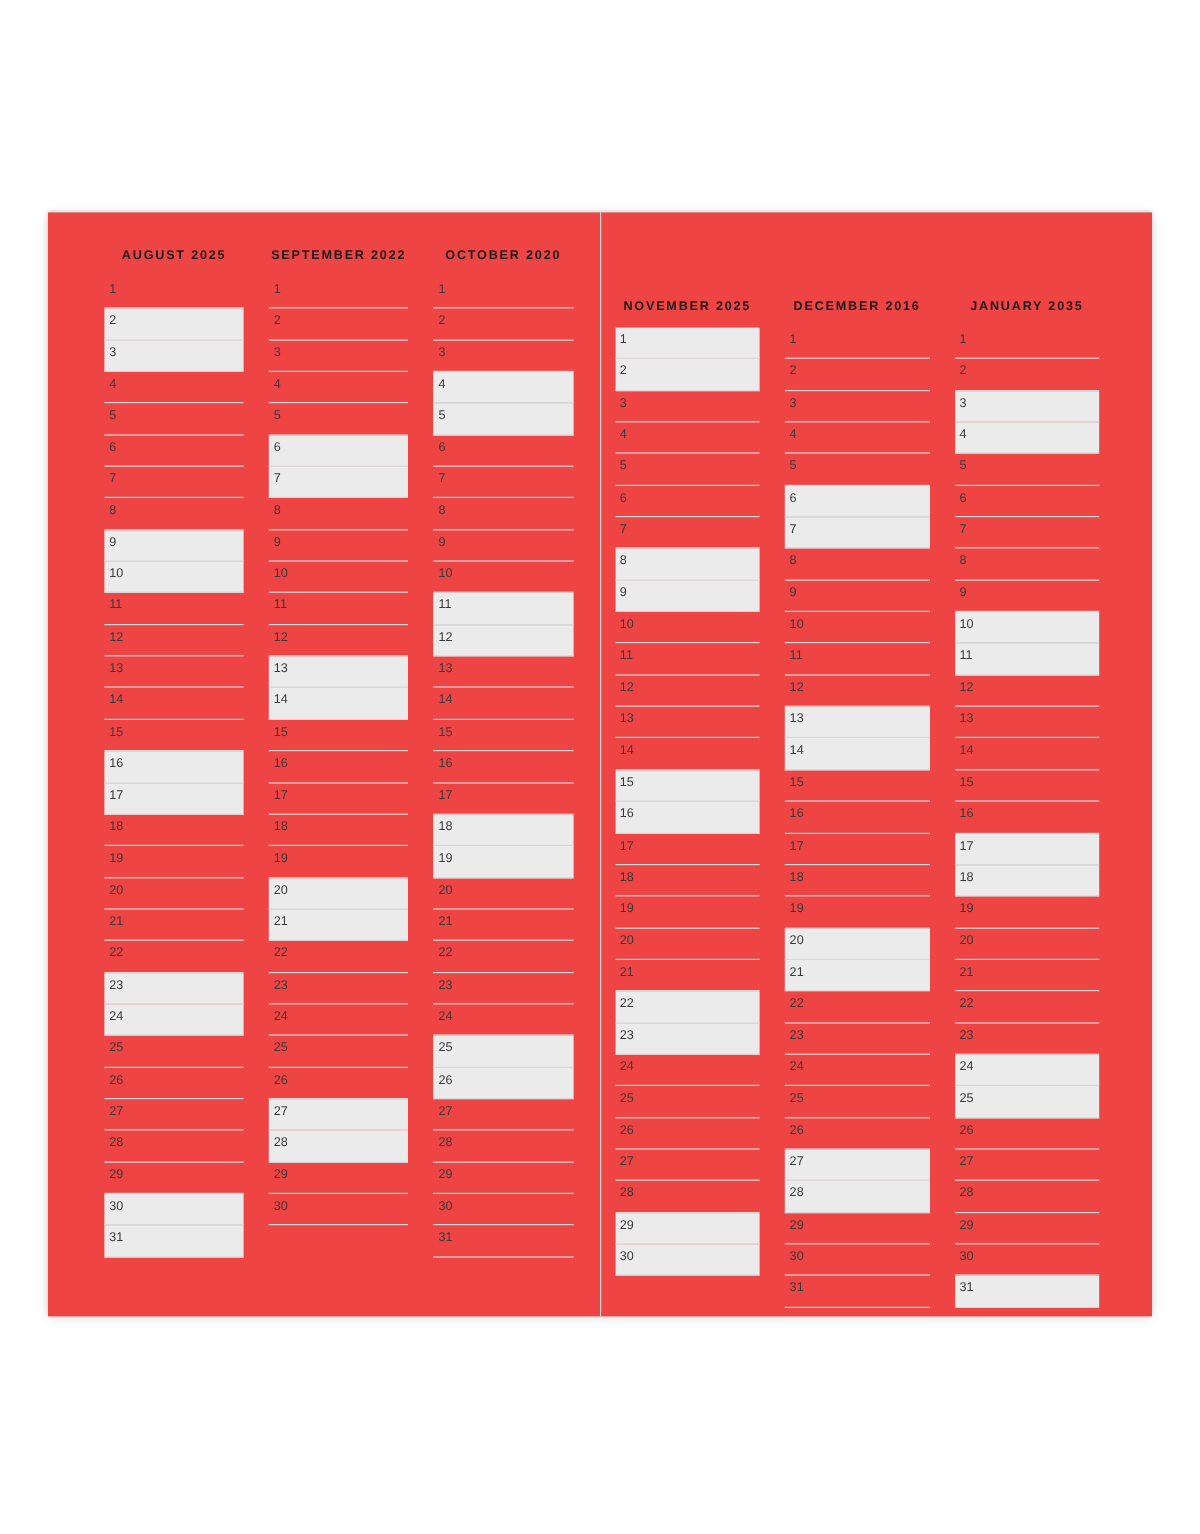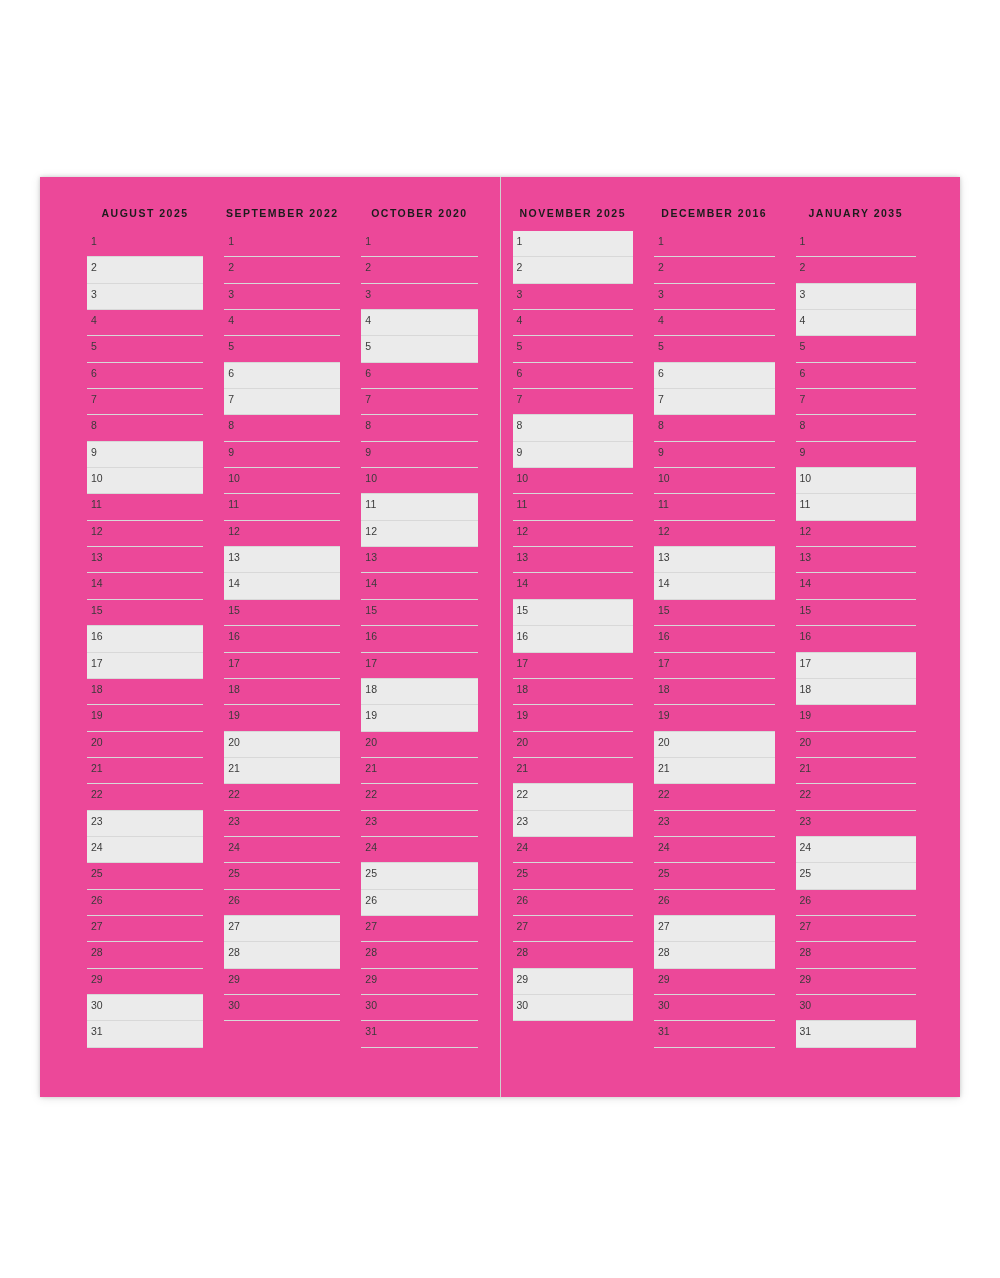--- a/index.html
+++ b/index.html
@@ -12,33 +12,33 @@
     height: 1278px;
     font-family: "Liberation Sans", sans-serif;
     position: relative;
   }
   .planner {
     position: absolute;
     left: 40px;
     top: 177px;
     width: 920px;
     height: 920px;
-    background: #ec4899;
+    background: #ef4444;
     box-shadow: 0 0 4px rgba(0,0,0,0.18), 0 1px 10px rgba(0,0,0,0.10);
     display: flex;
     box-sizing: border-box;
   }
   .page {
     position: relative;
     box-sizing: border-box;
     flex: 1 1 50%;
     padding-top: 30px;
   }
   .page-left { padding-left: 47px; padding-right: 22px; }
-  .page-right { padding-left: 12px; padding-right: 44px; }
+  .page-right { padding-left: 12px; padding-right: 44px; margin-top: 42px; }
   .spine {
     width: 1px;
     background: #cfcfcf;
     align-self: stretch;
     flex: 0 0 1px;
   }
   .columns {
     display: flex;
     gap: 21px;
   }

